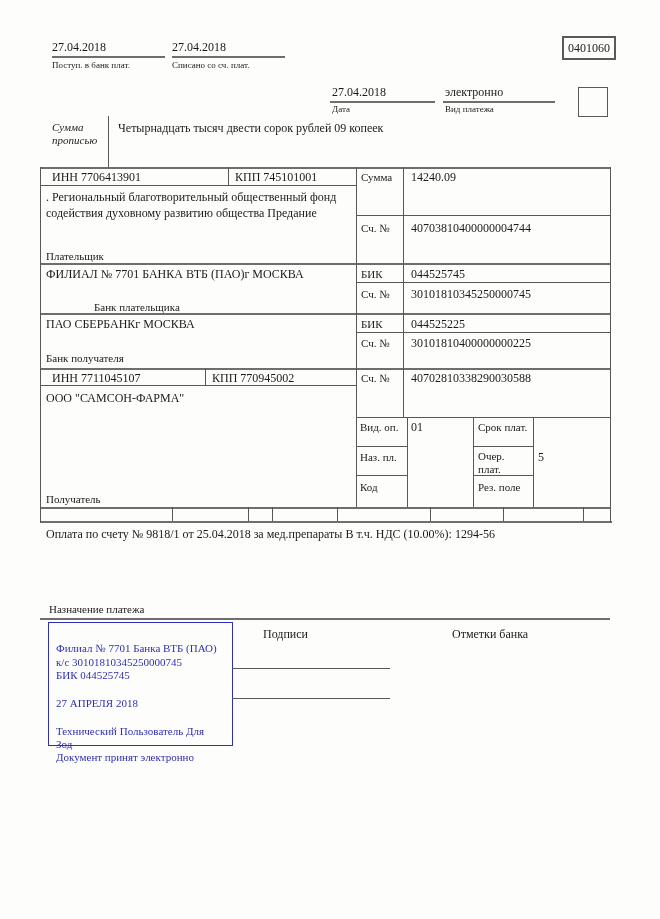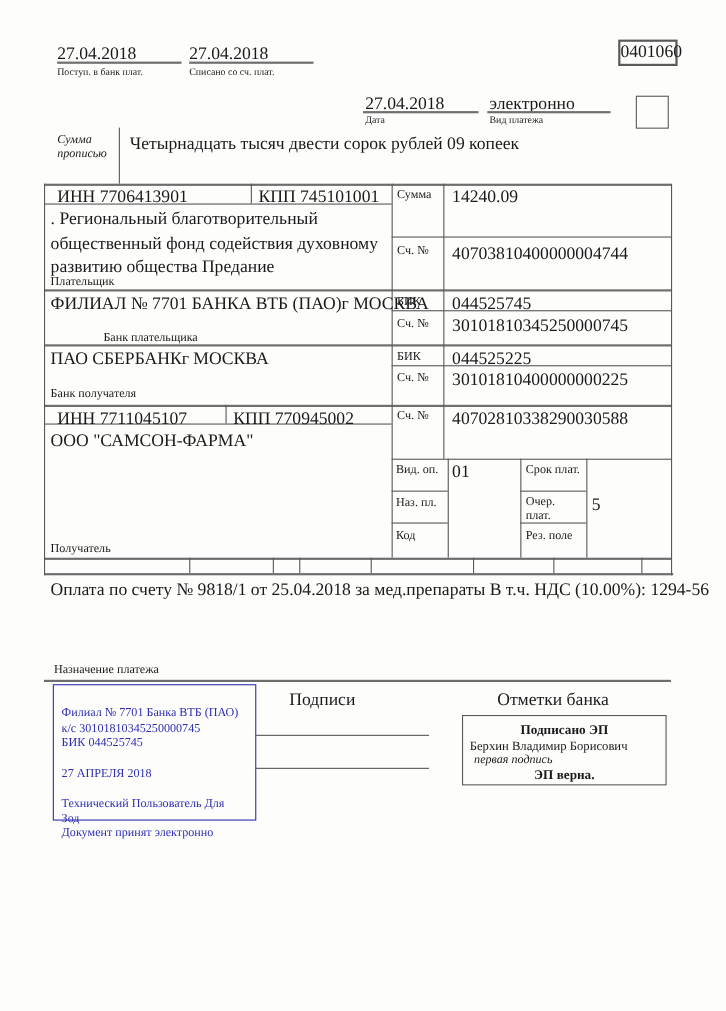--- a/index.html
+++ b/index.html
@@ -2,21 +2,21 @@
 <html><head>
 <meta charset="utf-8">
 <style>
   html,body{margin:0;padding:0;background:#e8e8e8;}
   .page{
     position:relative;width:660px;height:919px;background:#fdfdfc;
     font-family:"Liberation Serif", serif;color:#1a1a1a;overflow:hidden;
     margin:0 auto;
   }
   .abs{position:absolute;}
-  .txt{font-size:16px;line-height:1.2;white-space:nowrap;}
+  .txt{font-size:12px;line-height:1.2;white-space:nowrap;}
   .wrap{white-space:normal;line-height:1.35;}
   .sm{font-size:11px;line-height:1.15;}
   .lbl{font-size:9px;line-height:1.1;white-space:nowrap;color:#222;}
   .title{font-family:"Liberation Sans", sans-serif;font-weight:bold;font-size:13.5px;white-space:nowrap;}
   .hl{height:1px;background:#585858;}
   .hl2{height:2px;background:#6e6e6e;}
   .vl{width:1px;background:#585858;}
   .box{border:2px solid #5a5a5a;background:transparent;}
   .box1{border:1px solid #5a5a5a;background:transparent;}
   .bluebox{border:1px solid #2f2fb3;}
@@ -142,20 +142,14 @@
     <div class="blue" style="margin:15px 0 0 7px;">Технический Пользователь Для</div>
     <div class="blue" style="margin:0 0 0 7px;">Зод</div>
     <div class="blue" style="margin:0 0 0 7px;">Документ принят электронно</div>
   </div>
 
   <div class="abs txt" style="left:263px;top:627px;">Подписи</div>
   <div class="abs hl" style="left:232px;top:668px;width:158px;"></div>
   <div class="abs hl" style="left:232px;top:698px;width:158px;"></div>
 
   <div class="abs txt" style="left:452px;top:627px;">Отметки банка</div>
-  <div class="abs box1" style="left:420px;top:650px;width:184px;height:62px;">
-    <div class="ctr b" style="font-size:12px;margin-top:5px;">Подписано ЭП</div>
-    <div style="font-size:11.5px;margin:2px 0 0 6px;white-space:nowrap;">Берхин Владимир Борисович</div>
-    <div class="i" style="font-size:11px;margin:0 0 0 10px;">первая подпись</div>
-    <div class="ctr b" style="font-size:12px;margin-top:0;">ЭП верна.</div>
-  </div>
 
 </div>
 
 </body></html>

